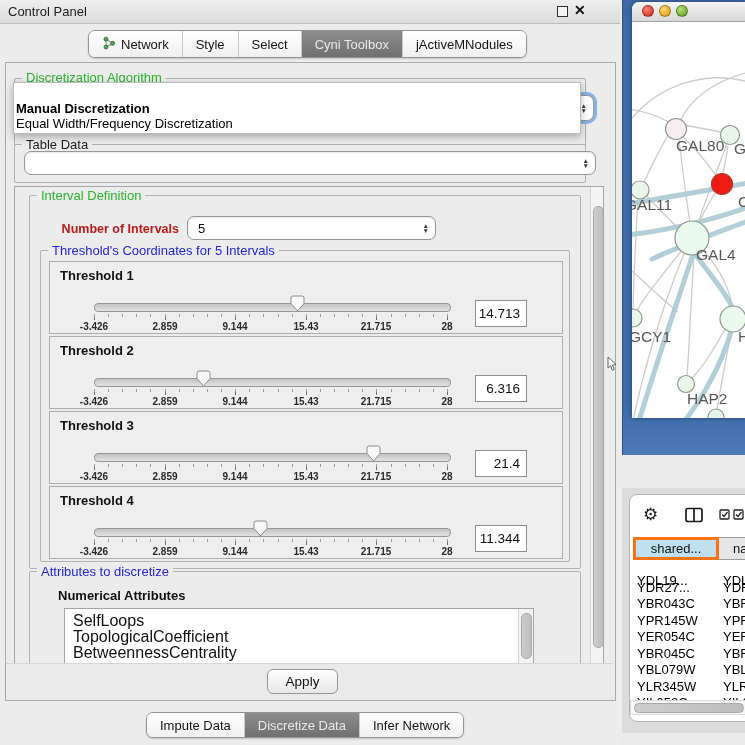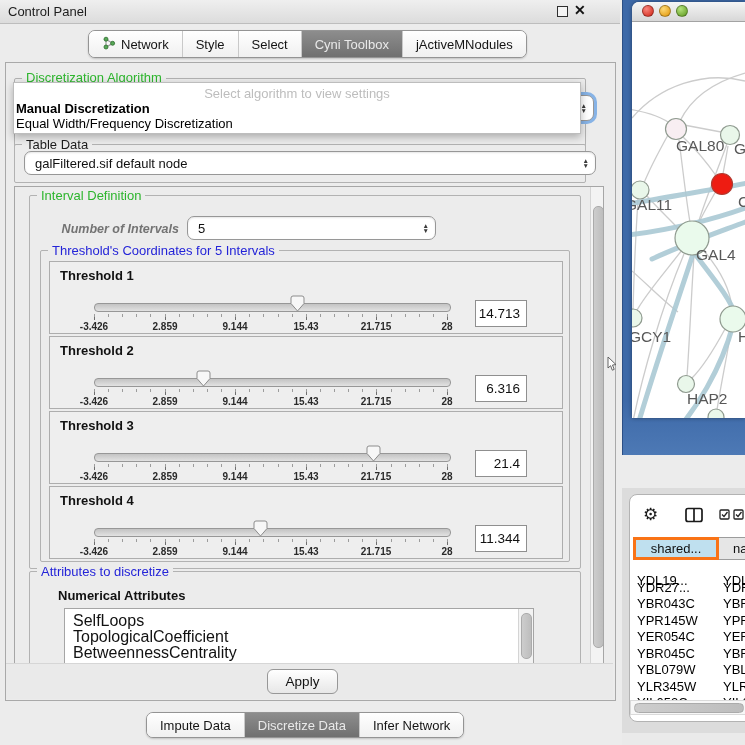--- a/index.html
+++ b/index.html
@@ -104,42 +104,40 @@
     <span class="gtitle green" style="top:-9px;">Discretization Algorithm</span>
   </div>
   <div class="abs combo focusring" style="left:22px;top:95px;width:536px;height:24px;z-index:5;">
     <span class="step">
         <span>▲</span>
         <span>▼</span>
       </span>
   </div>
 
   <div class="abs popup">
-    <div class="hint">Select algorithm to view settings</div>
     <div class="it1">Manual Discretization</div>
     <div class="it2">Equal Width/Frequency Discretization</div>
   </div>
 
   <div class="group" style="left:14px;top:144px;width:570px;height:37px;">
     <span class="gtitle dark">Table Data</span>
   </div>
   <div class="abs combo" style="left:24px;top:151px;width:536px;height:22px;">
-    <span>galFiltered.sif default node</span>
     <span class="step">
         <span>▲</span>
         <span>▼</span>
       </span>
   </div>
 
   <div class="abs scrollpane">
 
     <div class="group" style="left:14px;top:8px;width:550px;height:372px;">
       <span class="gtitle green">Interval Definition</span>
 
-      <div style="position:absolute;left:17px;top:26px;width:132px;font-size:12.5px;font-weight:700;color:#737373;text-align:right;font-style:italic;">Number of Intervals</div>
+      <div style="position:absolute;left:17px;top:26px;width:132px;font-size:12.5px;font-weight:700;color:#b91c1c;text-align:right;">Number of Intervals</div>
       <div class="combo" style="left:157px;top:20px;width:213px;height:22px;">
         <span>5</span>
         <span class="step">
             <span>▲</span>
             <span>▼</span>
           </span>
       </div>
 
       <div class="group" style="left:10px;top:54px;width:528px;height:310px;background:#ececec;">
         <span class="gtitle blue">Threshold's Coordinates for 5 Intervals</span>

